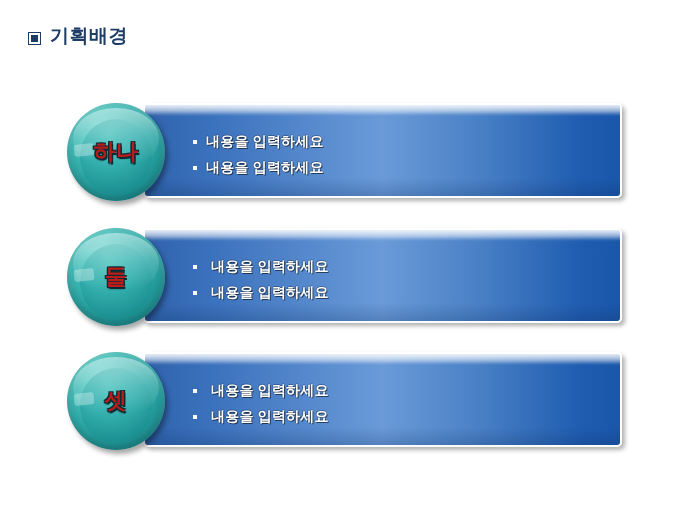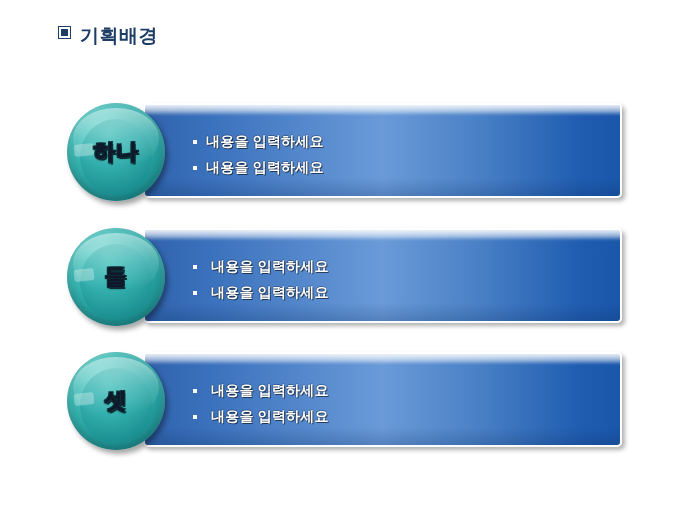--- a/index.html
+++ b/index.html
@@ -14,23 +14,22 @@
     overflow: hidden;
     font-family: "Liberation Sans", "DejaVu Sans", sans-serif;
   }
 
   
   #slide-title {
     position: absolute;
     left: 28px;
     top: 26px;
     display: flex;
-    align-items: flex-start;
+    align-items: flex-end;
     gap: 9px;
-    margin-left: 30px;
   }
   #title-bullet {
     width: 13px;
     height: 13px;
     box-sizing: border-box;
     border: 1px solid #1d3c66;
     background: #ffffff;
     display: inline-block;
     position: relative;
     flex: none;
@@ -217,21 +216,21 @@
     pointer-events: none;
   }
   .circle-label {
     position: absolute;
     inset: 0;
     display: flex;
     align-items: center;
     justify-content: center;
     font-size: 22px;
     font-weight: bold;
-    color: #0f172a;
+    color: #b91c1c;
     letter-spacing: 0.5px;
     z-index: 4;
     text-shadow:
        1.5px 1.5px 0 #0c2b33,
       -1.2px 1.2px 0 #0c2b33,
        1.2px -1.2px 0 #0c2b33,
       -1.2px -1.2px 0 #0c2b33,
        0 2px 2px rgba(0,0,0,0.45);
   }
 </style>

